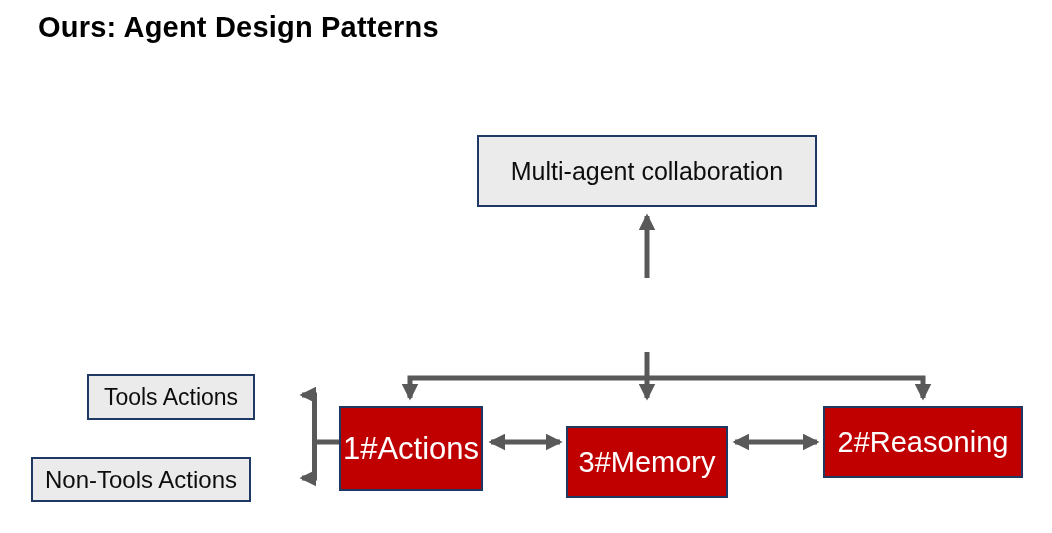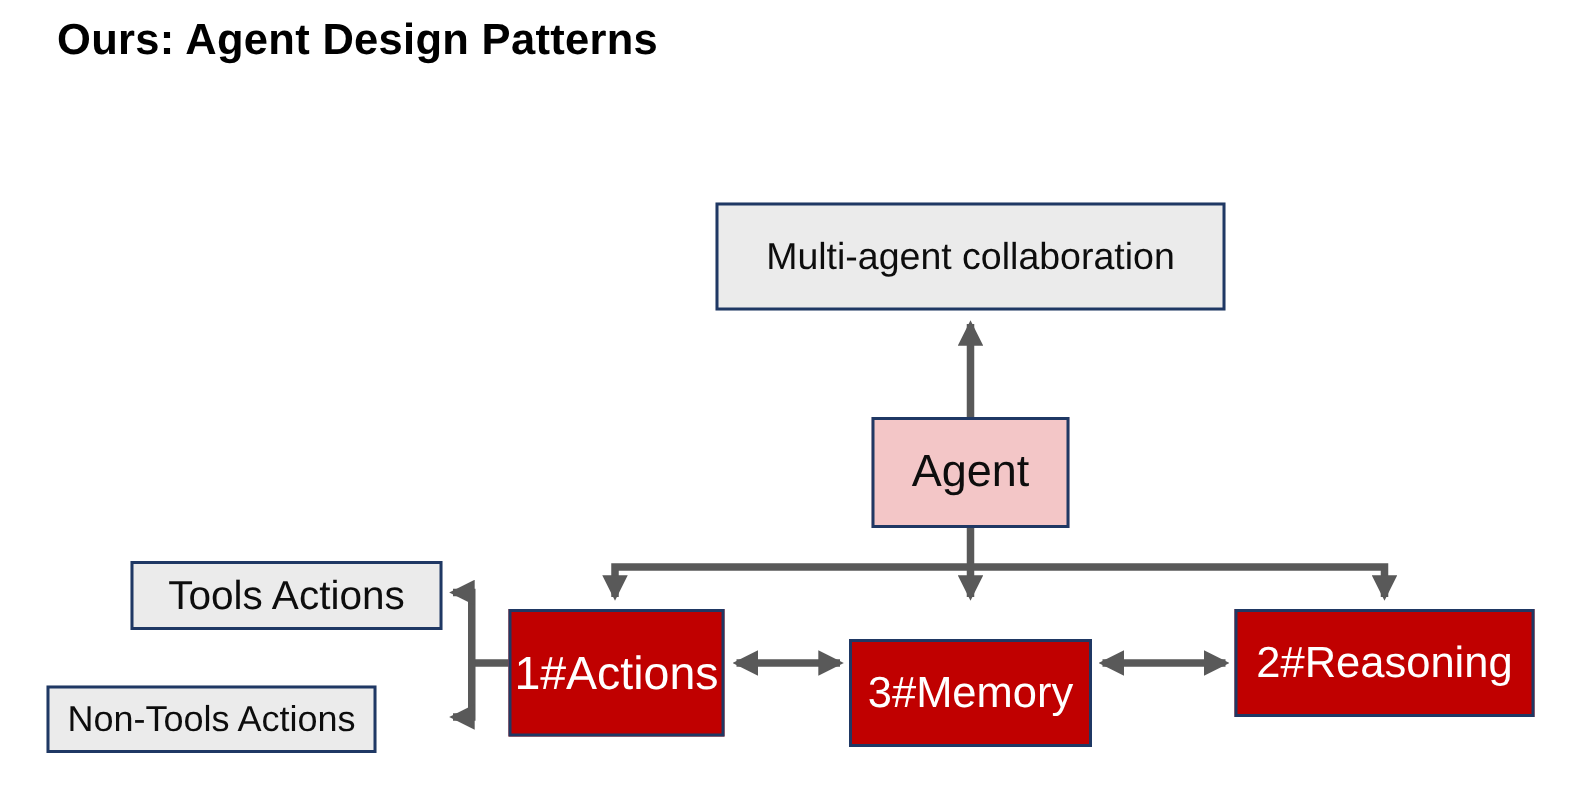--- a/index.html
+++ b/index.html
@@ -54,21 +54,21 @@
   }
   .node.red {
     background: var(--red-fill, #c00000);
     color: var(--red-box-text, #ffffff);
   }
   .node-multi-agent  { left: 477px; top: 135px; width: 340px; height: 72px; font-size: 25px; }
   .node-agent        { left: 581px; top: 278px; width: 132px; height: 74px; font-size: 30px; }
   .node-actions      { left: 339px; top: 406px; width: 144px; height: 85px; font-size: 31px; }
   .node-memory       { left: 566px; top: 426px; width: 162px; height: 72px; font-size: 29px; }
   .node-reasoning    { left: 823px; top: 406px; width: 200px; height: 72px; font-size: 29px; }
-  .node-tools        { left: 87px;  top: 374px; width: 208px; height: 46px; font-size: 27px; }
+  .node-tools        { left: 87px;  top: 374px; width: 168px; height: 46px; font-size: 23px; }
   .node-non-tools    { left: 31px;  top: 457px; width: 220px; height: 45px; font-size: 24px; }
 </style>
 </head>
 <body>
 
 <div class="slide">
 
   <div class="slide-title">Ours: Agent Design Patterns</div>
 
   <svg class="connector-layer" viewBox="0 0 1052 533" xmlns="http://www.w3.org/2000/svg" aria-hidden="true">
@@ -91,21 +91,20 @@
 
       <path d="M735,442 L817,442" marker-start="url(#ah)" marker-end="url(#ah)"></path>
 
       <path d="M339,442 L312,442"></path>
       <path d="M302,395 L314.5,395 L314.5,478 L302,478" marker-start="url(#ah)" marker-end="url(#ah)"></path>
     </g>
   </svg>
 
   <div class="node gray node-multi-agent">Multi-agent collaboration</div>
 
-  <div class="node pink node-agent">Agent</div>
 
   <div class="node red node-actions">1#Actions</div>
 
   <div class="node red node-memory">3#Memory</div>
 
   <div class="node red node-reasoning">2#Reasoning</div>
 
   <div class="node gray node-tools">Tools Actions</div>
 
   <div class="node gray node-non-tools">Non-Tools Actions</div>

